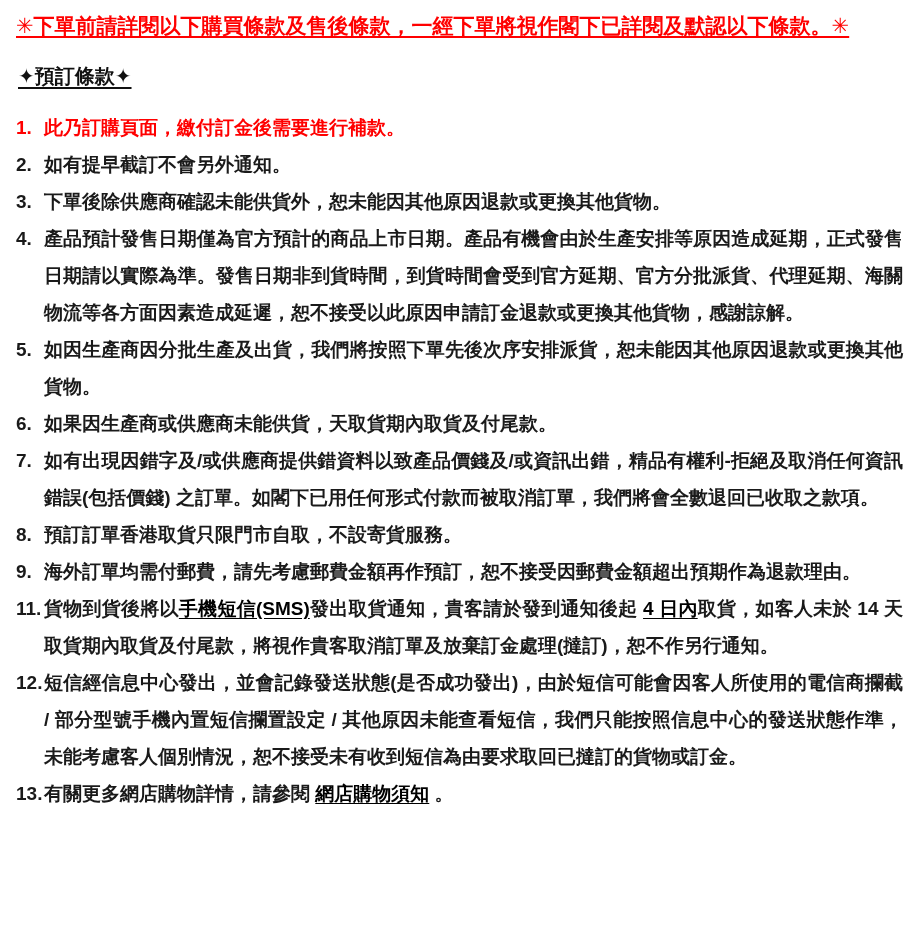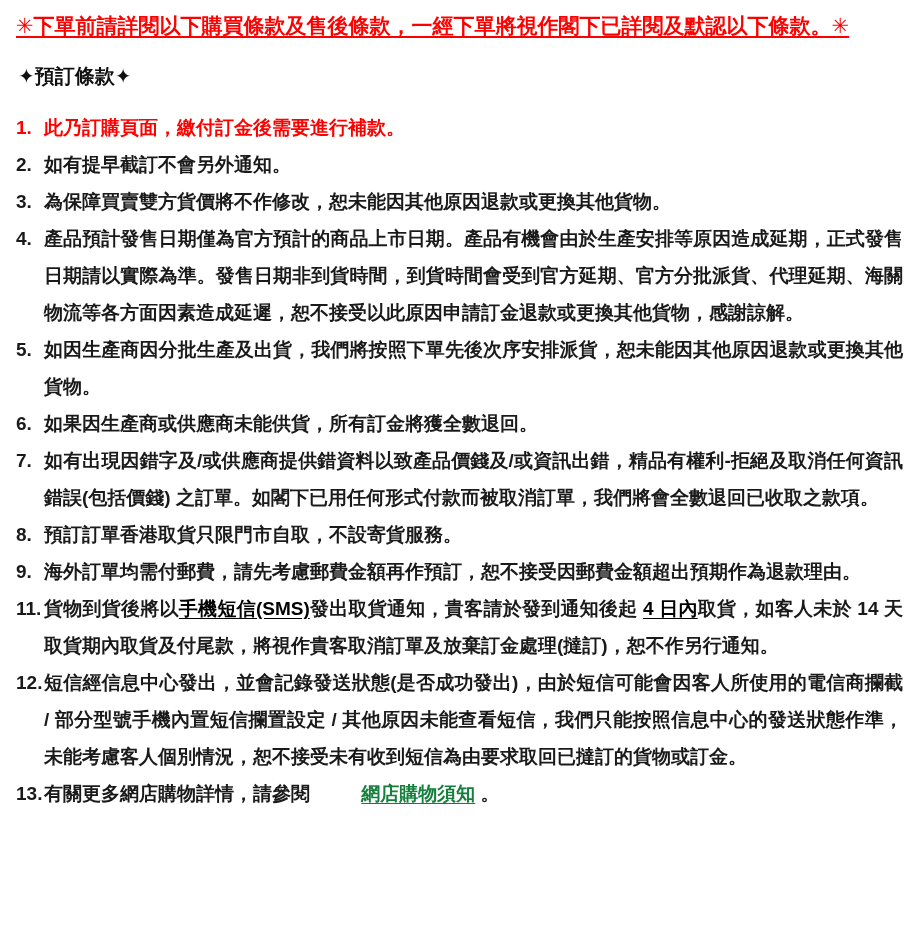--- a/index.html
+++ b/index.html
@@ -25,20 +25,21 @@
     line-height: 27px;
     text-decoration: underline;
     text-underline-offset: 3px;
     margin: 2px 0 0 0;
   }
   .section-title {
     display: inline-block;
     color: #111111;
     font-size: 20px;
     line-height: 24px;
+    text-decoration: underline;
     text-underline-offset: 4px;
     margin: 25px 0 0 2px;
   }
   .terms {
     margin-top: 21px;
     font-size: 19px;
     line-height: 37px;
   }
   .term {
     display: flex;
@@ -55,25 +56,24 @@
   }
   .red {
     color: #ff0000;
   }
   .red-underline {
     color: #000000;
     text-decoration: underline;
     text-underline-offset: 3px;
   }
   .link {
-    color: #15803d;
+    color: #000000;
     text-decoration: underline;
     text-underline-offset: 3px;
     cursor: pointer;
-    margin-left: 46px;
   }
 </style>
 </head>
 <body>
 
 <div class="page">
 
   <div class="notice">✳下單前請詳閱以下購買條款及售後條款，一經下單將視作閣下已詳閱及默認以下條款。✳</div>
 
   <div>
@@ -87,36 +87,36 @@
       <span class="body">此乃訂購頁面，繳付訂金後需要進行補款。</span>
     </div>
 
     <div class="term">
       <span class="num">2.</span>
       <span class="body">如有提早截訂不會另外通知。</span>
     </div>
 
     <div class="term">
       <span class="num">3.</span>
-      <span class="body">為保障買賣雙方貨價將不作修改，恕未能因其他原因退款或更換其他貨物。</span>
+      <span class="body">下單後除供應商確認未能供貨外，恕未能因其他原因退款或更換其他貨物。</span>
     </div>
 
     <div class="term">
       <span class="num">4.</span>
       <span class="body">產品預計發售日期僅為官方預計的商品上市日期。產品有機會由於生產安排等原因造成延期，正式發售日期請以實際為準。發售日期非到貨時間，到貨時間會受到官方延期、官方分批派貨、代理延期、海關物流等各方面因素造成延遲，恕不接受以此原因申請訂金退款或更換其他貨物，感謝諒解。</span>
     </div>
 
     <div class="term">
       <span class="num">5.</span>
       <span class="body">如因生產商因分批生產及出貨，我們將按照下單先後次序安排派貨，恕未能因其他原因退款或更換其他貨物。</span>
     </div>
 
     <div class="term">
       <span class="num">6.</span>
-      <span class="body">如果因生產商或供應商未能供貨，所有訂金將獲全數退回。</span>
+      <span class="body">如果因生產商或供應商未能供貨，天取貨期內取貨及付尾款。</span>
     </div>
 
     <div class="term">
       <span class="num">7.</span>
       <span class="body">如有出現因錯字及/或供應商提供錯資料以致產品價錢及/或資訊出錯，精品有權利-拒絕及取消任何資訊錯誤(包括價錢) 之訂單。如閣下已用任何形式付款而被取消訂單，我們將會全數退回已收取之款項。</span>
     </div>
 
     <div class="term">
       <span class="num">8.</span>
       <span class="body">預訂訂單香港取貨只限門市自取，不設寄貨服務。</span>

